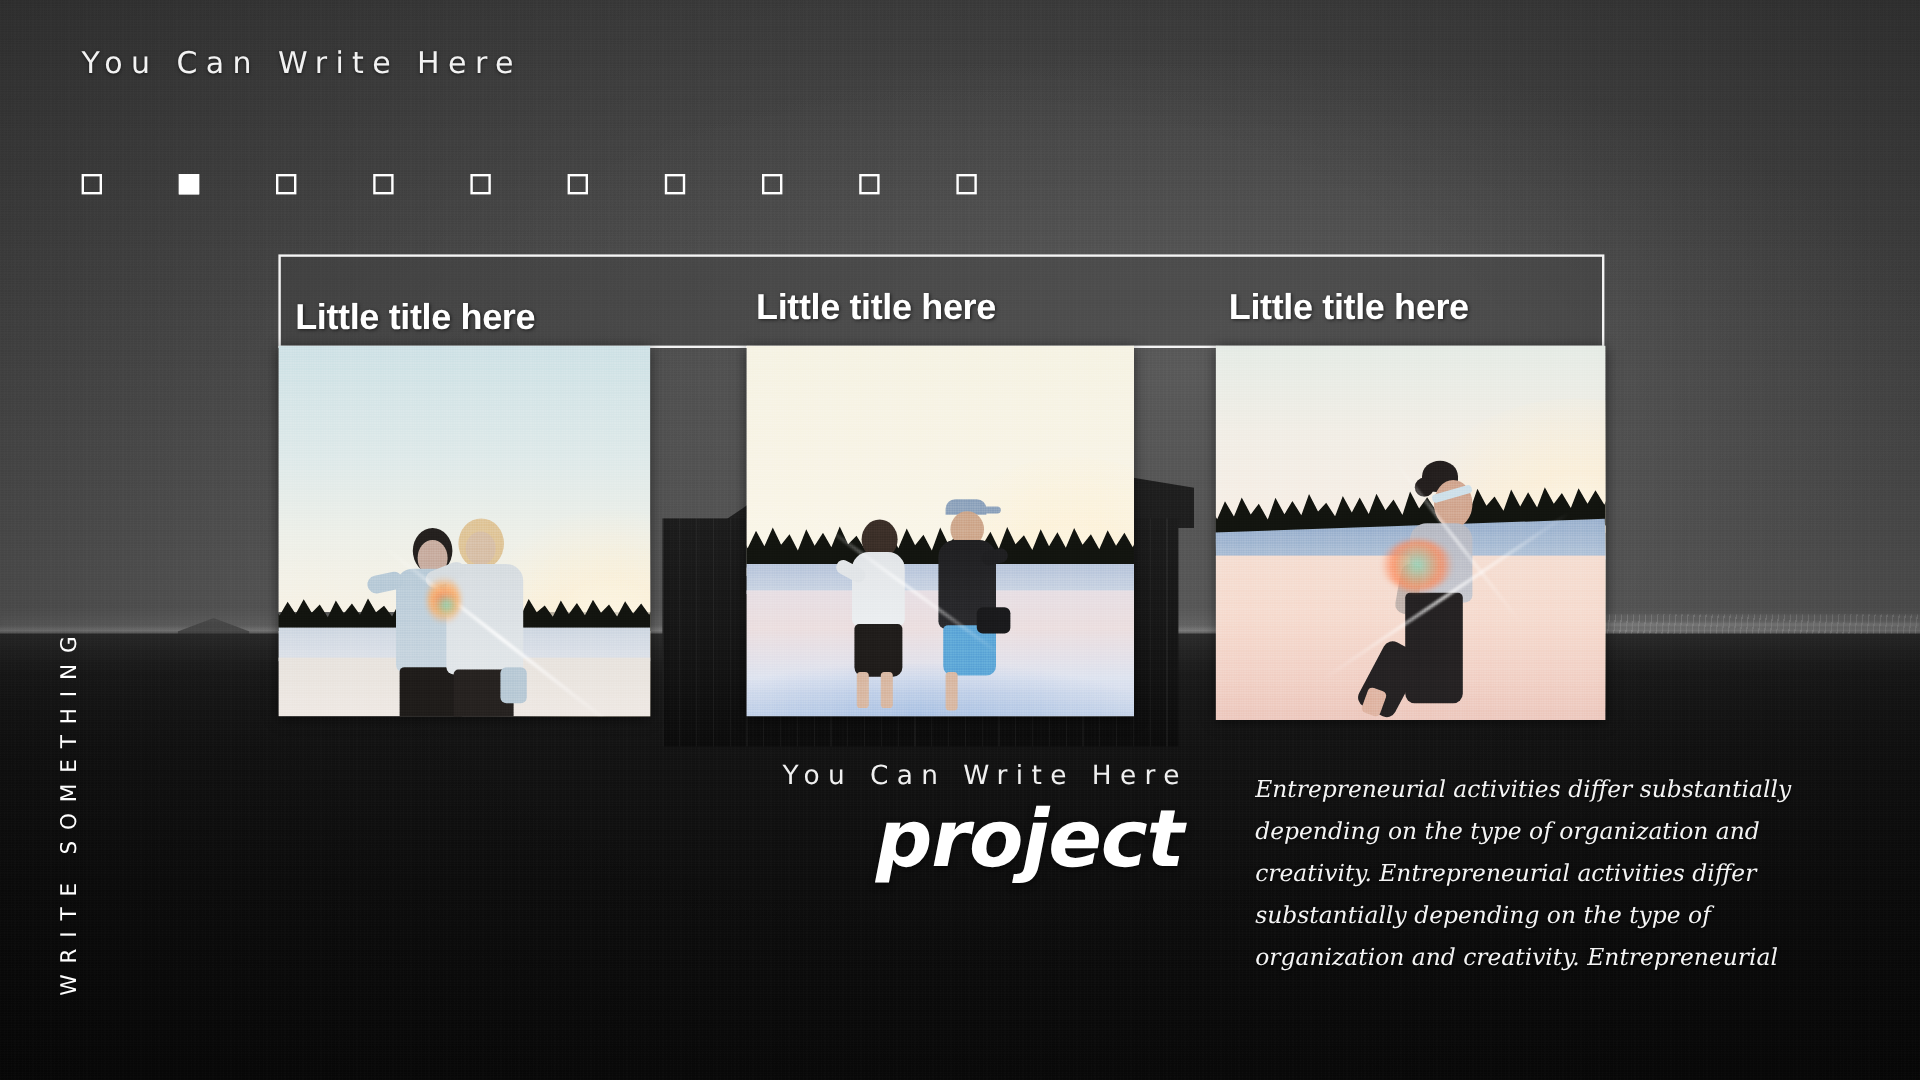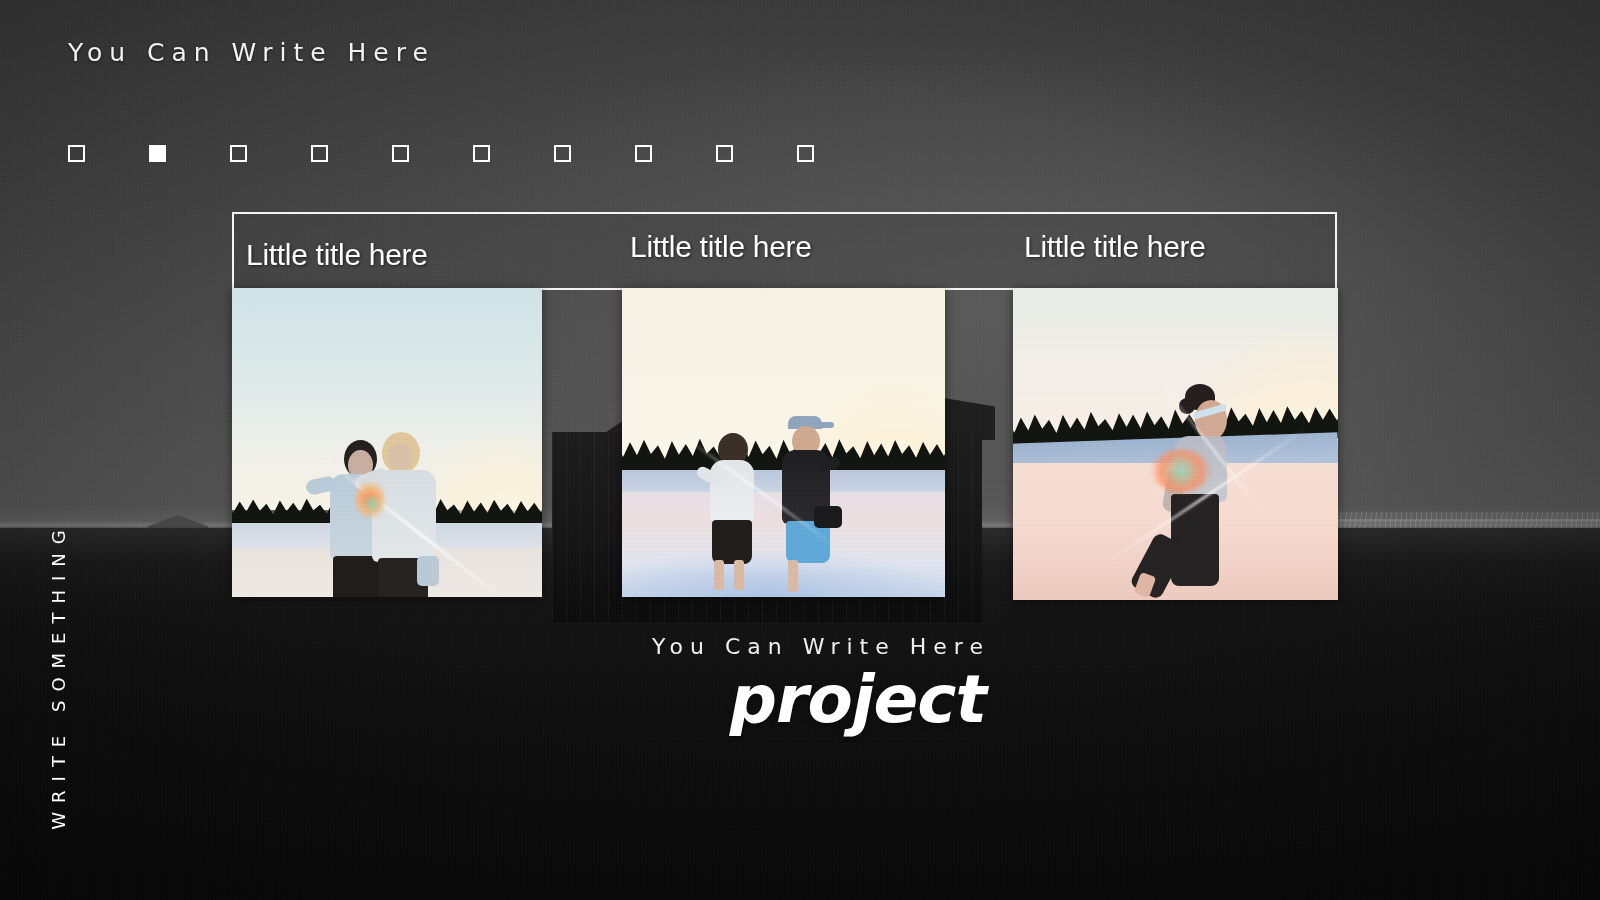--- a/index.html
+++ b/index.html
@@ -142,26 +142,26 @@
   .frame-titles {
     position: absolute;
     left: 232px; top: 212px;
     width: 1105px; height: 78px;
     display: flex;
     align-items: flex-end;
   }
   .little-title {
     color: #ffffff;
     font-family: "Liberation Sans", sans-serif;
-    font-weight: 400;
+    font-weight: 700;
     font-size: 30px;
     letter-spacing: -0.3px;
     text-shadow: 1px 1px 3px rgba(0,0,0,.6);
     white-space: nowrap;
-    padding-bottom: 16px;
+    padding-bottom: 6px;
   }
   .lt1 { position: absolute; left: 14px;  bottom: 2px; }
   .lt2 { position: absolute; left: 398px; bottom: 10px; }
   .lt3 { position: absolute; left: 792px; bottom: 10px; }
 
   
   .photo {
     position: absolute;
     overflow: hidden;
     box-shadow: 0 2px 10px rgba(0,0,0,.5);
@@ -399,16 +399,17 @@
     <div class="flare-streak" style="left:66px; top:208px; width:250px; transform:rotate(-34deg); opacity:.85;"></div>
     <div class="flare-streak" style="left:110px; top:160px; width:180px; transform:rotate(52deg); opacity:.6;"></div>
     <div class="flare-blob" style="left:138px; top:162px; width:60px; height:42px; background:radial-gradient(circle,#8fe0c2 0%, #ff8a5c 55%, rgba(255,150,110,0) 82%); opacity:.8;"></div>
     <div class="ph-grain"></div>
   </div>
 
   <div class="bottom-eyebrow">You Can Write Here</div>
   <div class="big-title">
     <span class="l1">project</span>
   </div>
+  <div class="para">Entrepreneurial activities differ substantially depending on the type of organization and creativity. Entrepreneurial activities differ substantially depending on the type of organization and creativity. Entrepreneurial</div>
 
   <div class="vertical-label">WRITE SOMETHING</div>
 
 </div>
 
 </body></html>

